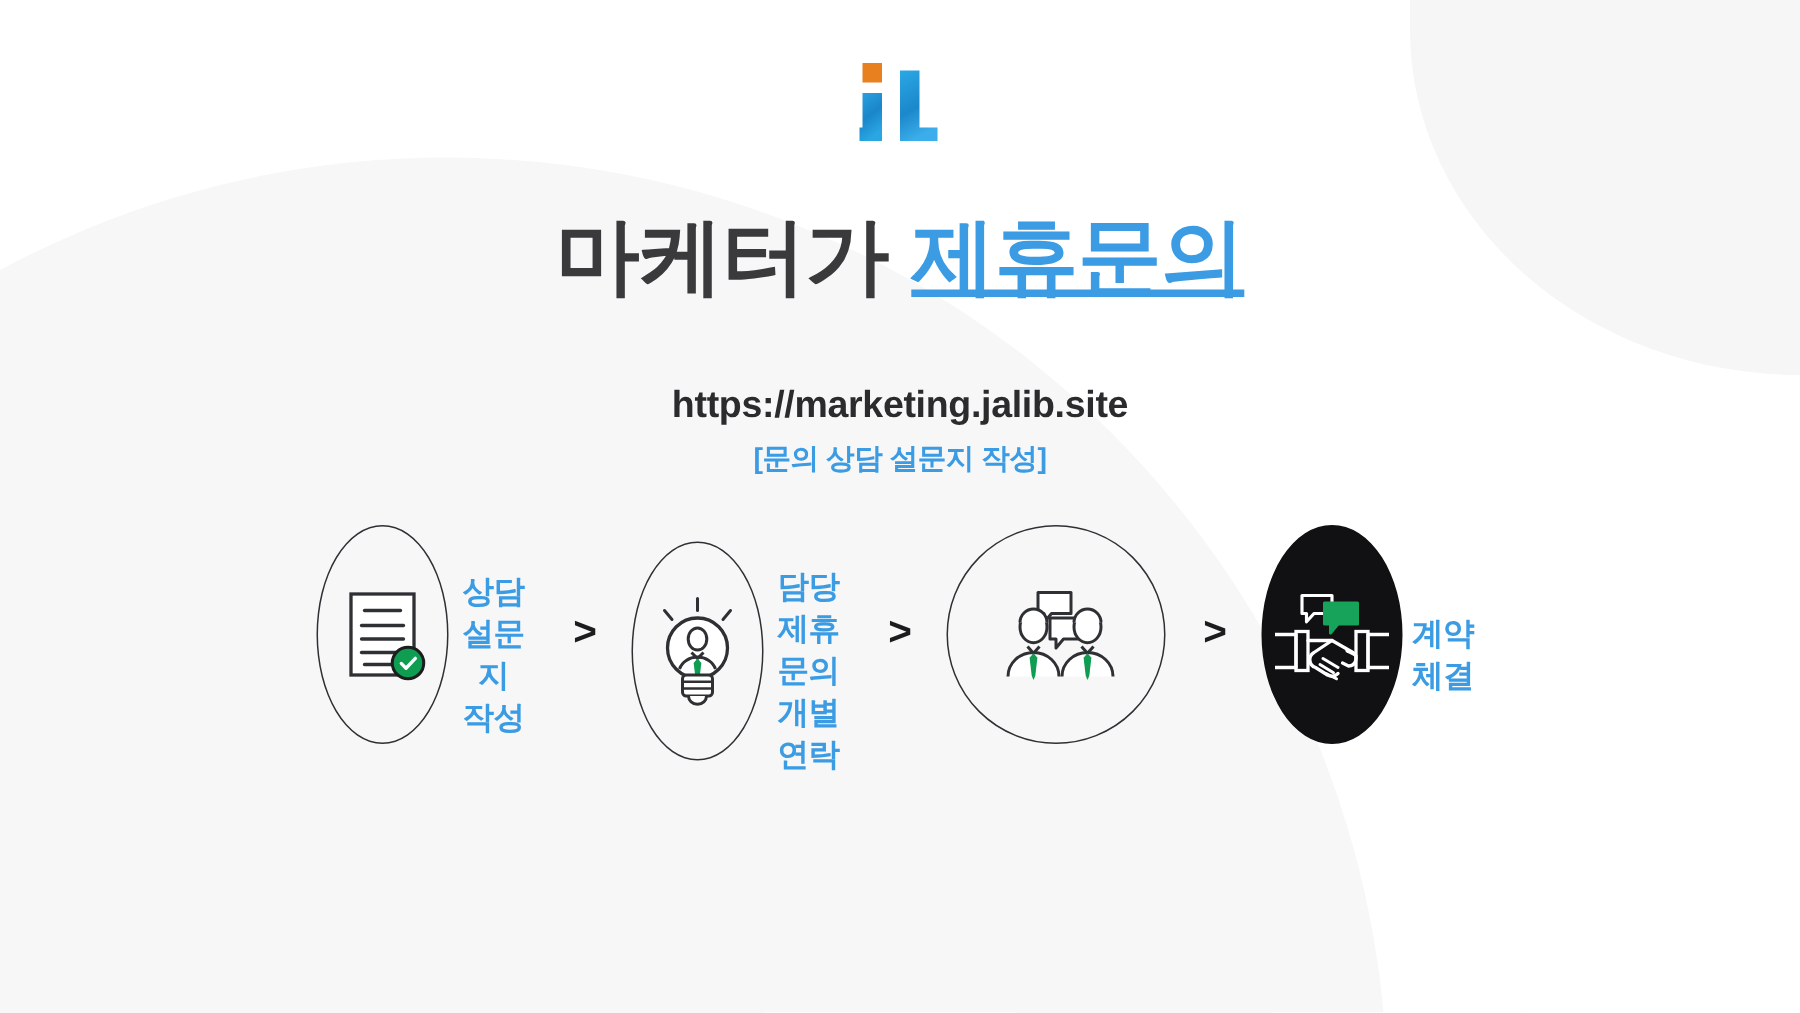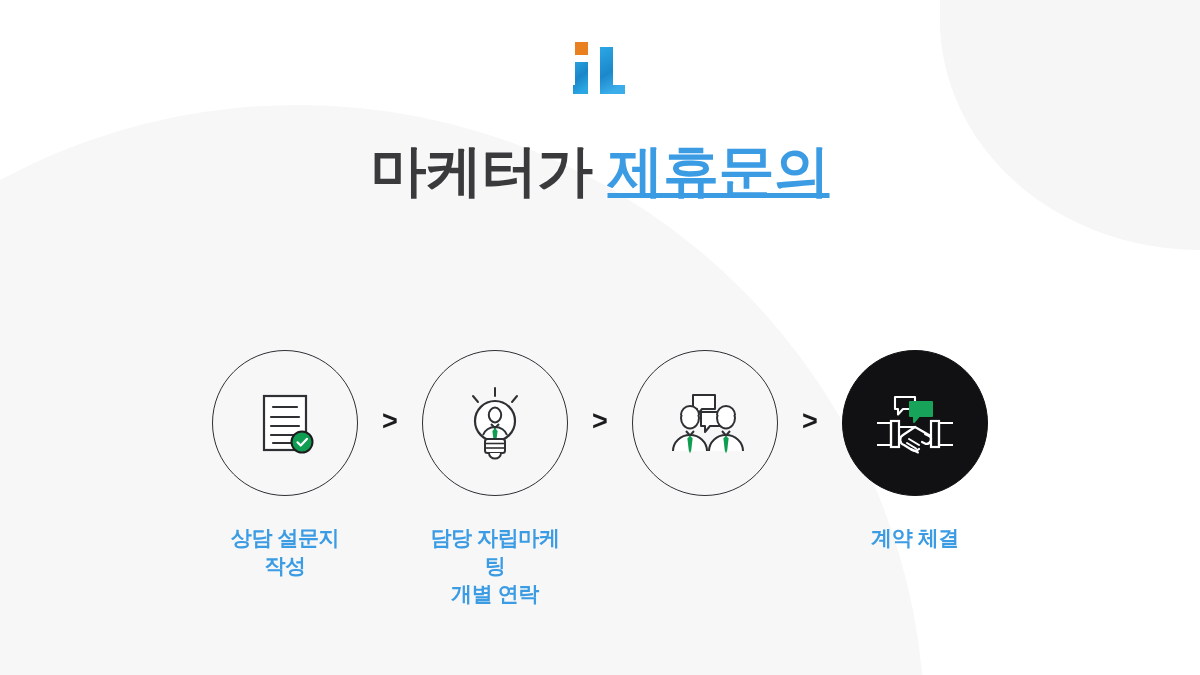--- a/index.html
+++ b/index.html
@@ -97,21 +97,21 @@
     right: 0;
     top: 350px;
     height: 230px;
     display: flex;
     justify-content: center;
     align-items: flex-start;
   }
   .step {
     width: 148px;
     display: flex;
-    flex-direction: column;
+    flex-direction: row;
     align-items: center;
   }
   .step-circle {
     width: 146px;
     height: 146px;
     border-radius: 50%;
     border: 1.6px solid #2f3034;
     background: transparent;
     display: flex;
     align-items: center;
@@ -173,20 +173,24 @@
 
       <path d="M35,7 h13 v38 h12 v9 h-25 z" fill="url(#gblue2)"></path>
     </svg>
   </div>
 
   <div class="headline">
     <span>마케터가</span>
     <span class="accent">제휴문의</span>
   </div>
 
+  <div class="urlblock">
+    <div class="url-main">https://marketing.jalib.site</div>
+    <div class="url-sub">[문의 상담 설문지 작성]</div>
+  </div>
 
   <div class="steps">
 
     <div class="step">
       <div class="step-circle">
         <svg width="86" height="86" viewBox="0 0 86 86">
           <rect x="22" y="16" width="42" height="54" fill="#ffffff" stroke="#2f3034" stroke-width="2.2"></rect>
           <line x1="31" y1="27" x2="55" y2="27" stroke="#2f3034" stroke-width="2.2" stroke-linecap="round"></line>
           <line x1="29" y1="37" x2="57" y2="37" stroke="#2f3034" stroke-width="2.2" stroke-linecap="round"></line>
           <line x1="29" y1="46" x2="57" y2="46" stroke="#2f3034" stroke-width="2.2" stroke-linecap="round"></line>
@@ -219,21 +223,21 @@
           <path d="M39,44 l4,4 l4,-4" fill="none" stroke="#2f3034" stroke-width="2" stroke-linejoin="round"></path>
 
           <path d="M43,48 l-2.6,3 l1.4,11 l1.2,2.6 l1.2,-2.6 l1.4,-11 z" fill="#0f9d52"></path>
 
           <rect x="33" y="59" width="20" height="14" rx="2.5" fill="#ffffff" stroke="#2f3034" stroke-width="2"></rect>
           <line x1="33.5" y1="63.5" x2="52.5" y2="63.5" stroke="#2f3034" stroke-width="1.6"></line>
           <line x1="33.5" y1="68" x2="52.5" y2="68" stroke="#2f3034" stroke-width="1.6"></line>
           <path d="M37,73 a6,5.5 0 0 0 12,0" fill="#ffffff" stroke="#2f3034" stroke-width="2"></path>
         </svg>
       </div>
-      <div class="step-label">담당 자립마케팅
+      <div class="step-label">담당 제휴문의
 개별 연락</div>
     </div>
 
     <div class="arrow">&gt;</div>
 
     <div class="step">
       <div class="step-circle">
         <svg width="92" height="92" viewBox="0 0 92 92">
 
           <path d="M34,18 h22 v14 h-13 l-5,6 v-6 h-4 z" fill="#ffffff" stroke="#2f3034" stroke-width="2" stroke-linejoin="round"></path>

